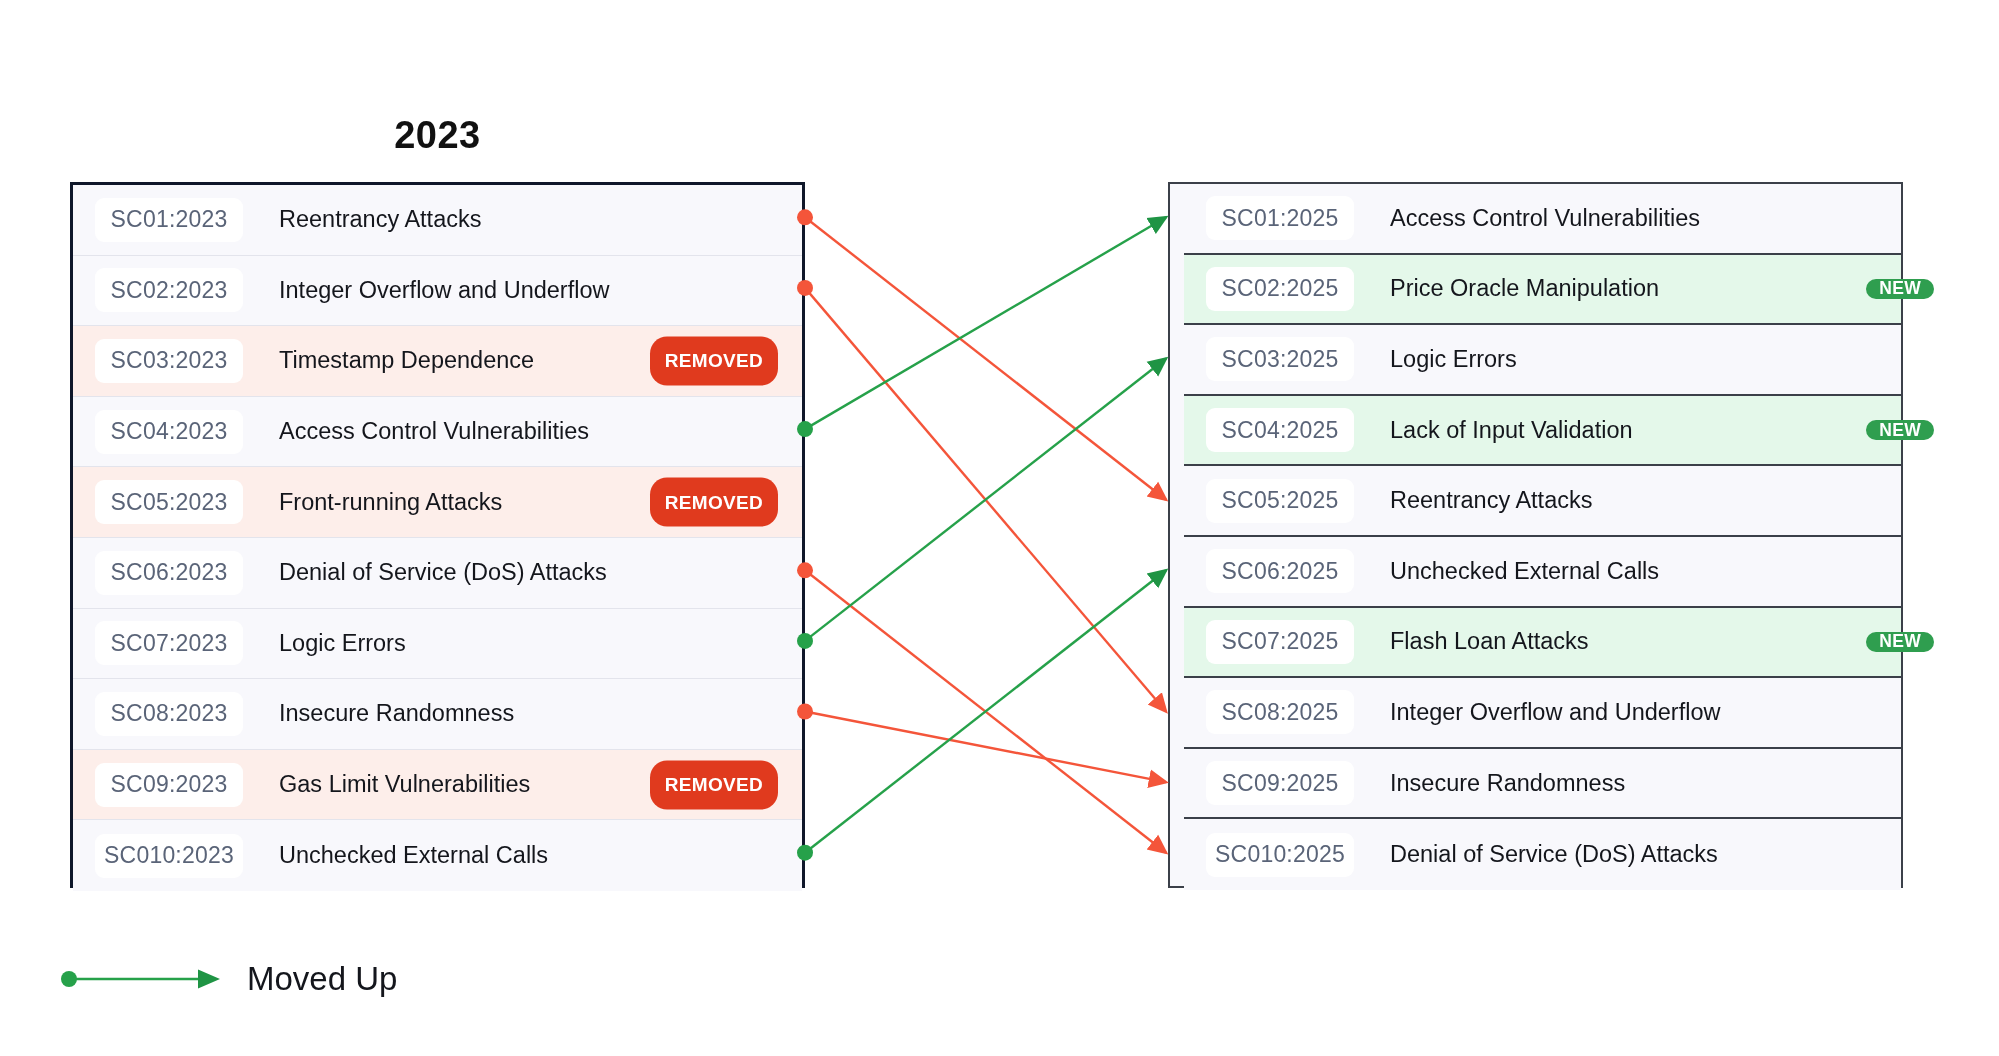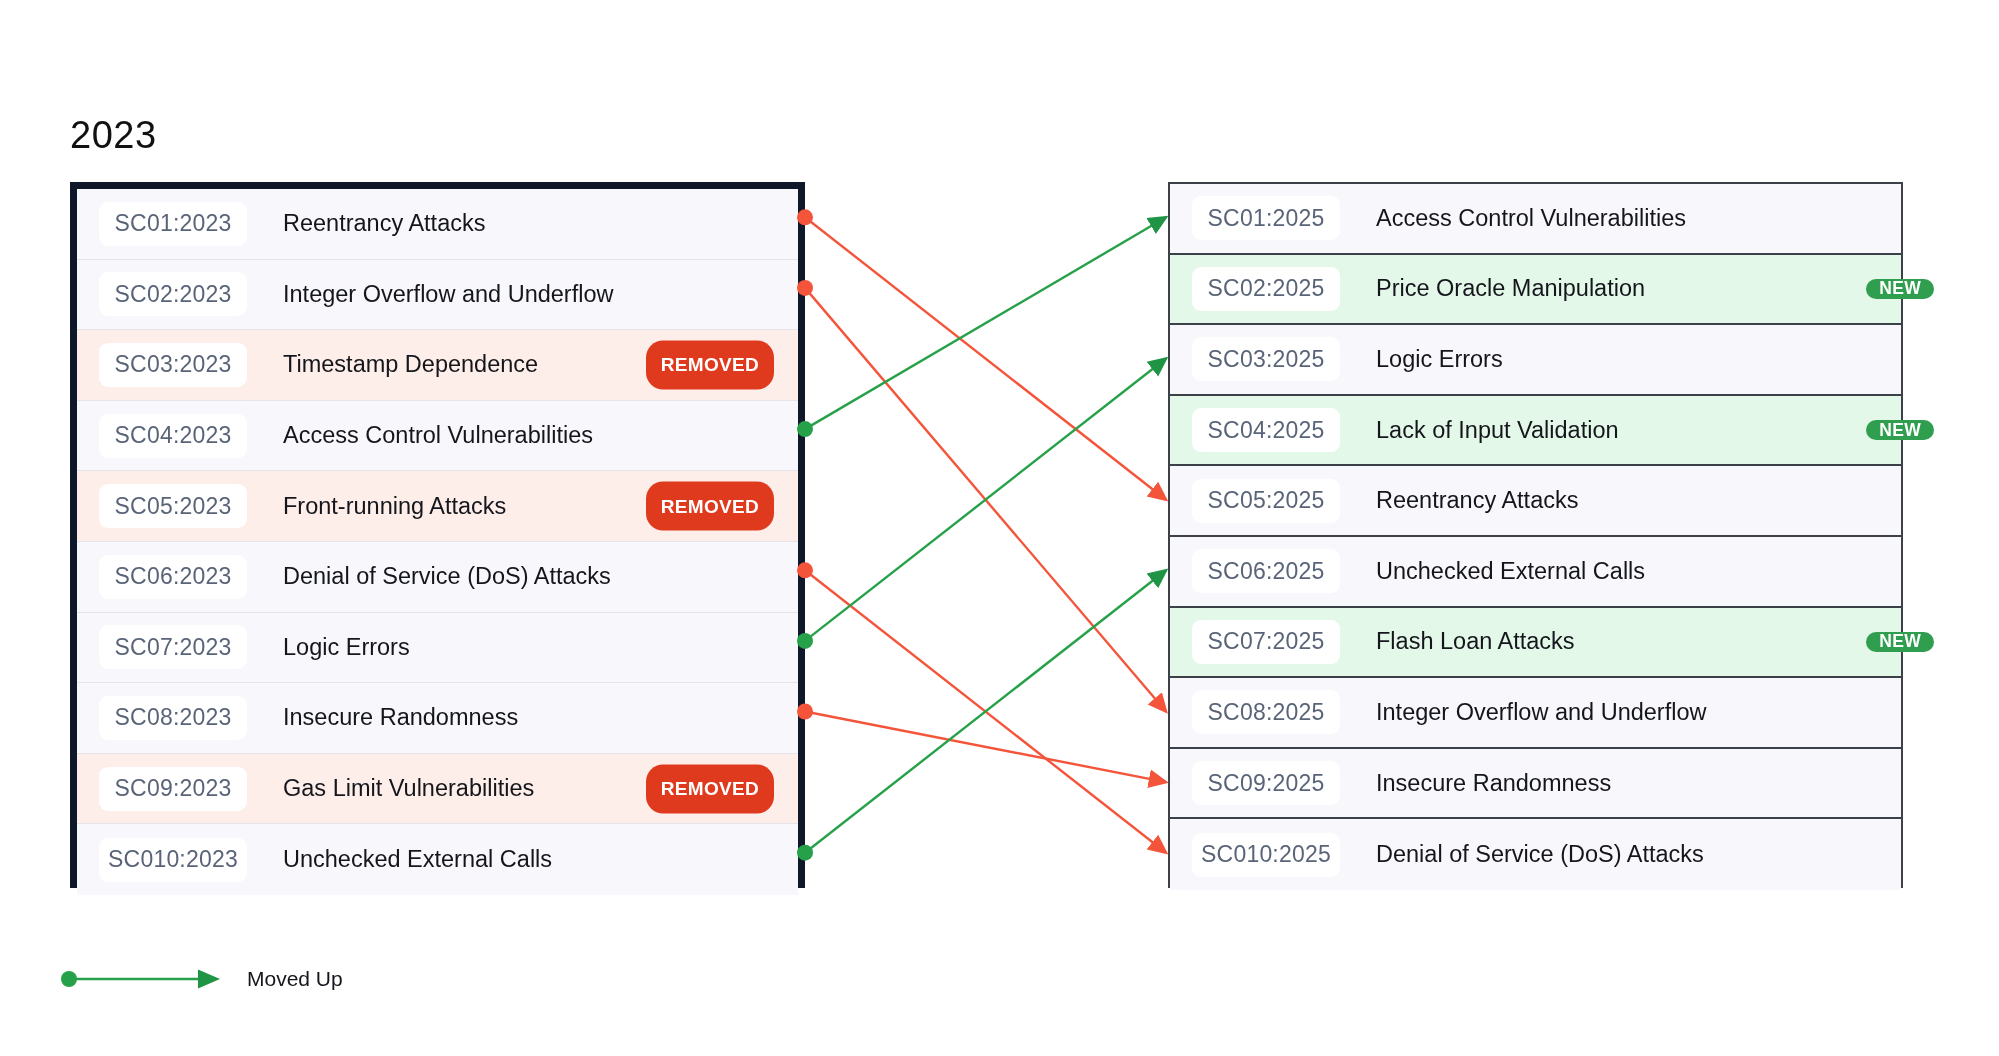--- a/index.html
+++ b/index.html
@@ -8,38 +8,39 @@
     width:1999px;height:1056px;
     background:#ffffff;
     font-family:"Liberation Sans","DejaVu Sans",sans-serif;
     overflow:hidden;position:relative;
   }
   #stage{position:absolute;inset:0;}
 
   
   .col-title{
     position:absolute;
-    font-size:38px;font-weight:400;color:#111111;
-    letter-spacing:.5px;
+    font-size:38px;font-weight:700;color:#111111;
+    letter-spacing:.5px;text-align:center;
     white-space:nowrap;
   }
   #title-left {left:70px;  width:735px; top:114px;}
   #title-right{left:1168px;width:735px; top:114px;}
 
   
   .panel{position:absolute;box-sizing:border-box;}
   #panel-left{
     left:70px;top:182px;width:735px;height:706px;
     background:#f8f8fc;
-    border:7px solid #0f172a;
+    border:3px solid #0f172a;
   }
   #panel-right{
     left:1168px;top:182px;width:735px;height:706px;
     background:#f8f8fc;
     border:2px solid #3b4049;
+    padding-left:14px;
   }
 
   
   .row{
     position:relative;box-sizing:border-box;
     height:70.6px;display:flex;align-items:center;
     padding-left:22px;
   }
   #panel-left  .row{border-bottom:1px solid #e3e4ec;}
   #panel-right .row{border-bottom:2px solid #3b4049;}
@@ -82,21 +83,21 @@
 
   
   #connectors{position:absolute;left:0;top:0;width:1999px;height:1056px;
               pointer-events:none;}
 
   
   #legend{position:absolute;left:60px;top:955px;height:48px;
           display:flex;align-items:center;}
   .legend-item{display:flex;align-items:center;margin-right:118px;}
   .legend-label{
-    margin-left:22px;font-size:21px;font-weight:500;color:#14161c;
+    margin-left:22px;font-size:33px;font-weight:500;color:#14161c;
     white-space:nowrap;
   }
 </style>
 </head>
 <body>
 
 <div id="stage">
 
   <div class="col-title" id="title-left">2023</div>
 

